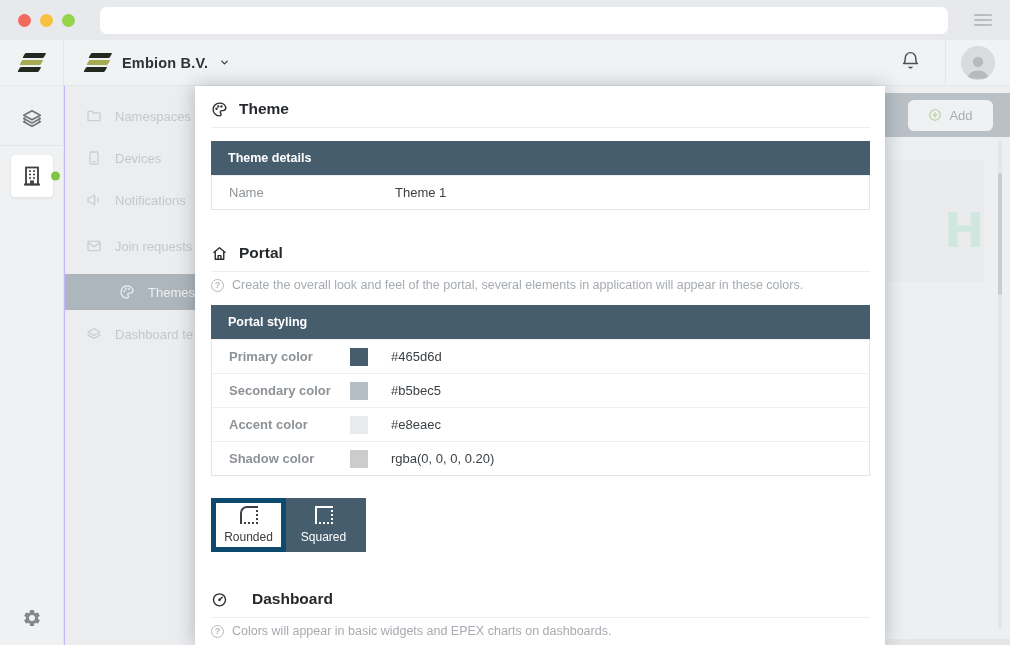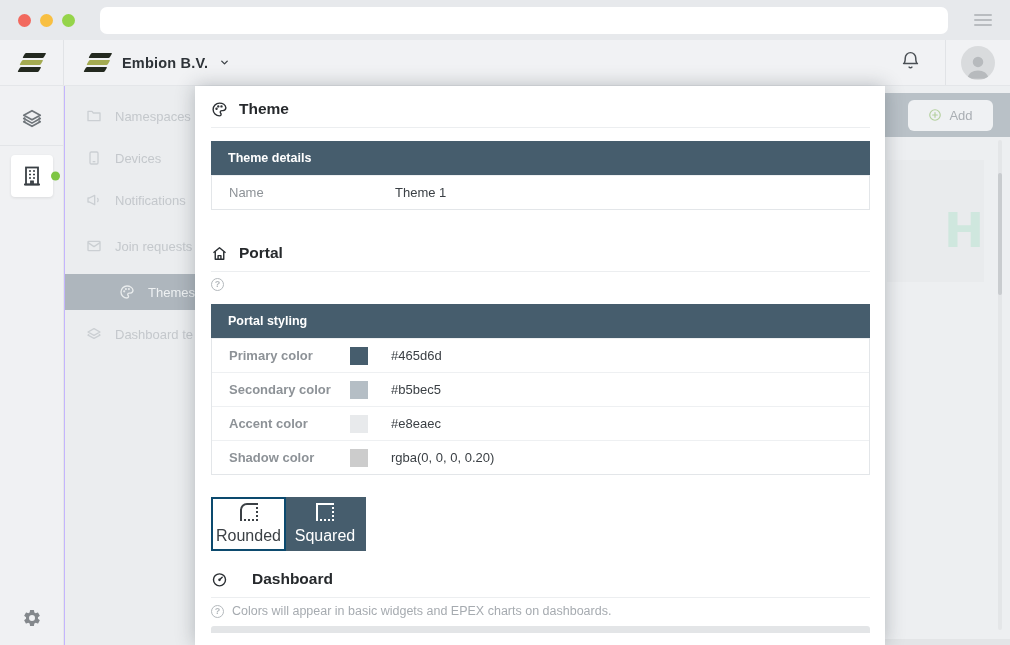--- a/index.html
+++ b/index.html
@@ -58,34 +58,34 @@
   .scroll-track { position:absolute; right:8px; top:54px; width:4px; height:490px; background:#e4e6e8; border-radius:2px; }
   .scroll-thumb { position:absolute; right:8px; top:87px; width:4px; height:122px; background:#c9cccf; border-radius:2px; cursor:pointer; }
   .bg-strip { position:absolute; left:0; right:0; bottom:0; height:6px; background:#e3e5e7; }
 
   
   .modal { position:absolute; left:195px; top:0; width:690px; height:100%; background:#fff; box-shadow:0 0 18px rgba(40,50,60,.30); padding:12px 15px 0 16px; z-index:2; overflow:hidden; }
   .sec-head { display:flex; align-items:center; gap:11px; height:22px; color:#26292c; }
   .sec-head svg { color:#2b2f33; }
   .sec-title { font-size:15.5px; font-weight:bold; }
   .divider { height:1px; background:#eceef0; margin-top:7px; }
-  .mt32 { margin-top:32px; } .mt25 { margin-top:17px;gap:24px; }
+  .mt32 { margin-top:32px; } .mt25 { margin-top:36px;gap:24px; }
   .help { display:flex; align-items:center; gap:8px; margin-top:6px; color:#a6abb0; font-size:12.5px; }
   .help-icon { flex:0 0 13px; width:13px; height:13px; border:1.2px solid #b4b9bd; border-radius:50%; font-size:9px; line-height:11px; text-align:center; color:#b4b9bd; font-weight:bold; }
   .table { margin-top:13px; border:1px solid #e3e6e9; border-top:none; }
   .thead { height:34px; background:#465d6d; color:#fff; font-size:12.5px; font-weight:bold; display:flex; align-items:center; padding-left:17px; margin:0 -1px; }
   .trow { height:34px; display:flex; align-items:center; padding-left:17px; border-top:1px solid #eef0f2;gap:12px; }
   .trow:first-of-type { border-top:none; }
   .tlabel { color:#8d9297; font-size:13px; }
   .theme-table .tlabel { width:154px; }
   .portal-table .tlabel { width:109px;font-weight:bold; }
   .tvalue { color:#3b4045; font-size:13px; }
   .swatch { width:18px; height:18px; margin-right:11px; flex:0 0 18px; }
   .corner-btns { display:flex; margin-top:22px; }
-  .corner-btn { width:75px; height:54px; background:#fff; border:2px solid #0c4a6e; display:flex; flex-direction:column; align-items:center; justify-content:center; gap:6px; font-size:16px; color:#3b4045; cursor:pointer; font-family:inherit; }
+  .corner-btn { width:75px; height:54px; background:#fff; border:5px solid #0c4a6e; display:flex; flex-direction:column; align-items:center; justify-content:center; gap:6px; font-size:12px; color:#3b4045; cursor:pointer; font-family:inherit; }
   .corner-btn + .corner-btn { border-left:none; }
   .corner-btn.selected { background:#465d6d; color:#fff; border-color:#465d6d; width:80px; }
   .corner-glyph { width:18px; height:18px; border-top:2px solid currentColor; border-left:2px solid currentColor; border-right:2px dotted currentColor; border-bottom:2px dotted currentColor; }
   .corner-glyph.rounded { border-top-left-radius:7px; }
   .modal-strip { margin-top:8px; height:7px; background:#e3e5e7; border-radius:3px 3px 0 0; }
 </style>
 </head>
 <body>
 
 <div class="screen">
@@ -255,20 +255,21 @@
         <svg width="17" height="17" viewBox="0 0 24 24" fill="none" stroke="currentColor" stroke-width="2" stroke-linejoin="round">
             <path d="M3.5 11 12 3.8 20.5 11"></path>
             <path d="M6 9.2V20h12V9.2"></path>
             <path d="M10 20v-5h4v5"></path>
           </svg>
         <span class="sec-title">Portal</span>
       </div>
       <div class="divider"></div>
       <div class="help">
         <span class="help-icon">?</span>
+        <span>Create the overall look and feel of the portal, several elements in application will appear in these colors.</span>
       </div>
 
       <div class="table portal-table">
         <div class="thead">Portal styling</div>
         <div class="trow">
           <span class="tlabel">Primary color</span>
           <span class="swatch" style="background: rgb(70, 93, 109);"></span>
           <span class="tvalue">#465d6d</span>
         </div>
         <div class="trow">

